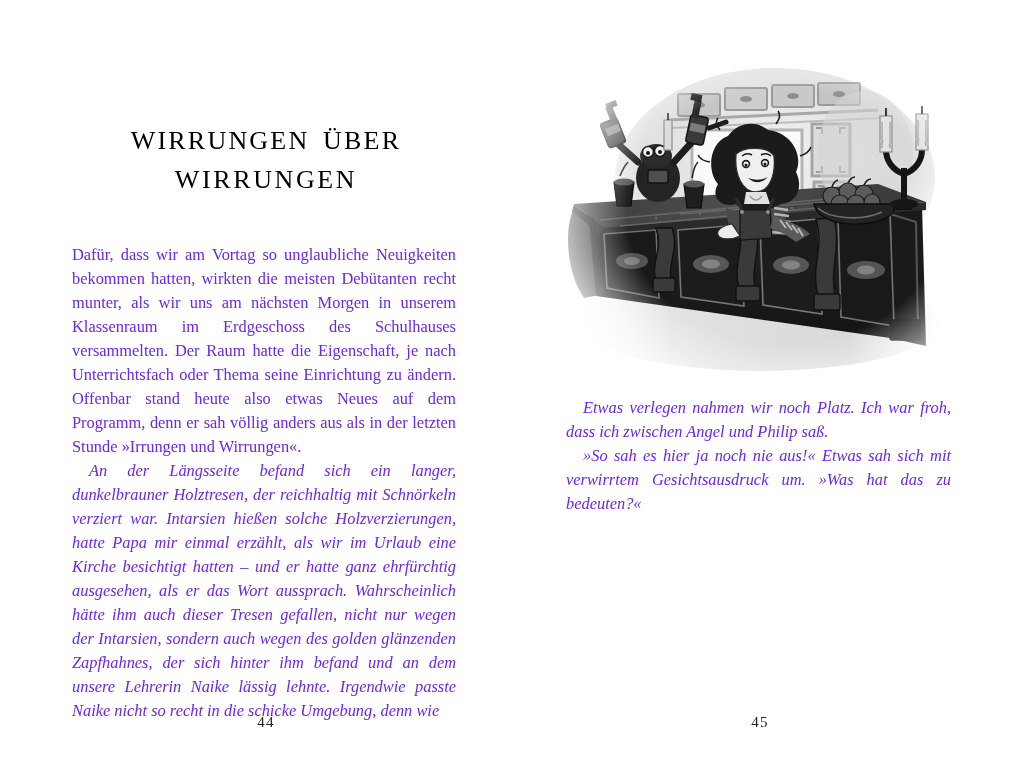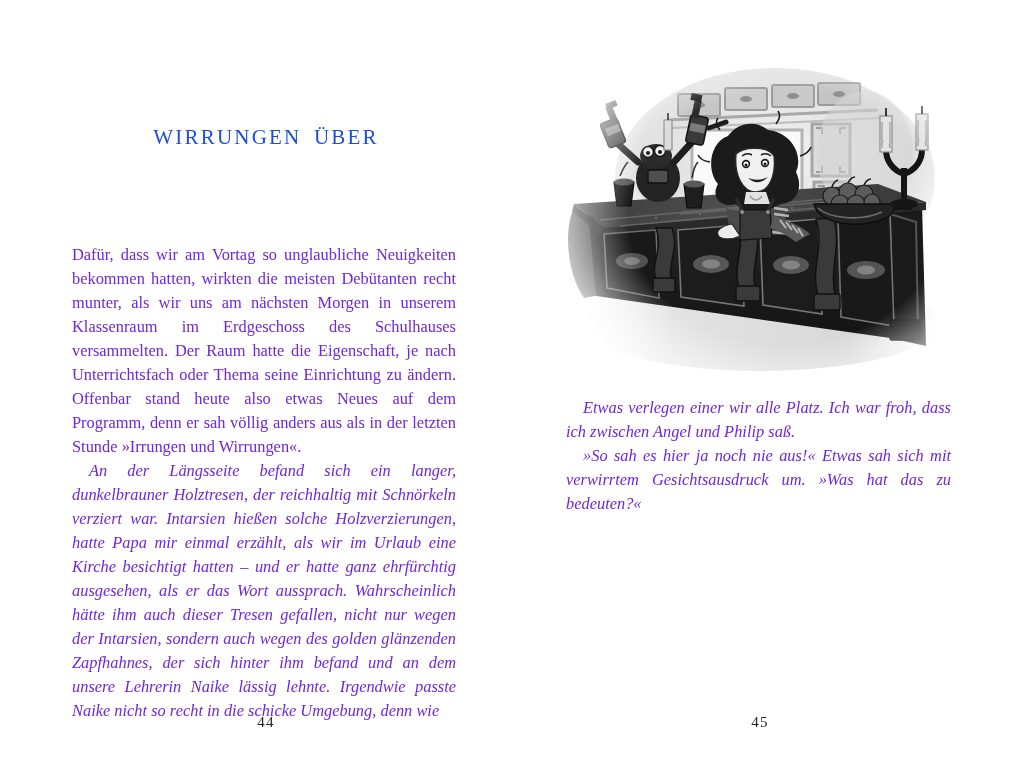--- a/index.html
+++ b/index.html
@@ -25,25 +25,25 @@
     width: 388px;
     height: 783px;
   }
   .chapter-title {
     position: absolute;
     left: 0;
     top: 104px;
     width: 388px;
     text-align: center;
     font-family: "Liberation Serif", "DejaVu Serif", serif;
-    font-size: 21px;
+    font-size: 26px;
     line-height: 39px;
     letter-spacing: 2.2px;
     font-weight: 400;
-    color: #1d4ed8;
+    color: #000000;
     word-spacing: 5px;
     text-transform: uppercase;
   }
   .chapter-title .ln {
     display: block;
   }
   .chapter-title .ln + .ln {
     letter-spacing: 2.6px;
   }
 
@@ -105,34 +105,35 @@
 </style>
 </head>
 <body>
 
 <div class="page">
 
   <div class="leaf-left">
 
     <h1 class="chapter-title">
       <span class="ln">Wirrungen über</span>
+      <span class="ln">Wirrungen</span>
     </h1>
 
     <div class="body-col">
       <p>Dafür, dass wir am Vortag so unglaubliche Neuigkeiten bekommen hatten, wirkten die meisten Debütanten recht munter, als wir uns am nächsten Morgen in unserem Klassenraum im Erdgeschoss des Schulhauses versammelten. Der Raum hatte die Eigenschaft, je nach Unterrichtsfach oder Thema seine Einrichtung zu ändern. Offenbar stand heute also etwas Neues auf dem Programm, denn er sah völlig anders aus als in der letzten Stunde »Irrungen und Wirrungen«.</p>
       <p class="ind">An der Längsseite befand sich ein langer, dunkelbrauner Holztresen, der reichhaltig mit Schnörkeln verziert war. Intarsien hießen solche Holzverzierungen, hatte Papa mir einmal erzählt, als wir im Urlaub eine Kirche besichtigt hatten – und er hatte ganz ehrfürchtig ausgesehen, als er das Wort aussprach. Wahrscheinlich hätte ihm auch dieser Tresen gefallen, nicht nur wegen der Intarsien, sondern auch wegen des golden glänzenden Zapfhahnes, der sich hinter ihm befand und an dem unsere Lehrerin Naike lässig lehnte. Irgendwie passte Naike nicht so recht in die schicke Umgebung, denn wie</p>
     </div>
 
     <div class="folio">44</div>
   </div>
 
   <div class="leaf-right">
 
     <div class="body-col">
-      <p class="ind">Etwas verlegen einer wir alle Platz. Ich war froh, dass ich zwischen Angel und Philip saß.</p>
+      <p class="ind">Etwas verlegen nahmen wir noch Platz. Ich war froh, dass ich zwischen Angel und Philip saß.</p>
       <p class="ind">»So sah es hier ja noch nie aus!« Etwas sah sich mit verwirrtem Gesichtsausdruck um. »Was hat das zu bedeuten?«</p>
     </div>
 
     <div class="folio">45</div>
   </div>
 
   <div class="illustration">
     <svg viewBox="0 0 410 330" xmlns="http://www.w3.org/2000/svg">
       <defs>
         <radialGradient id="vig" cx="55%" cy="48%" r="62%">

